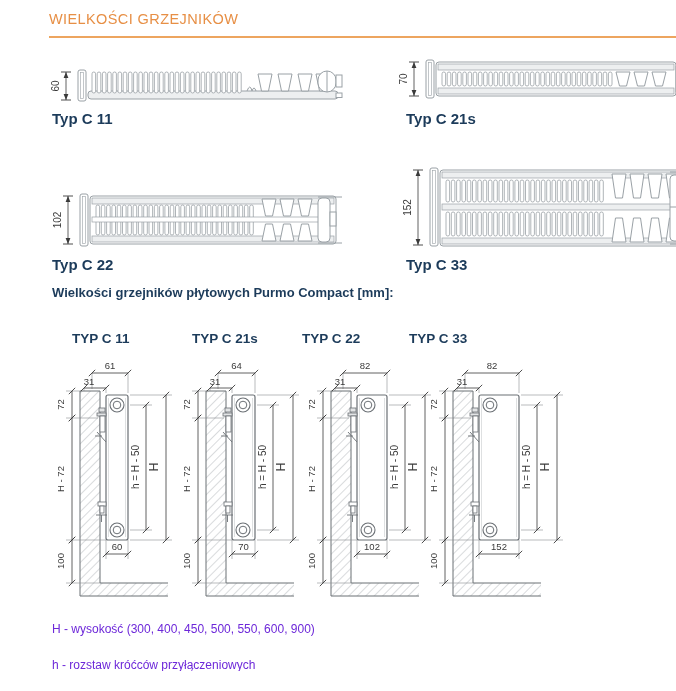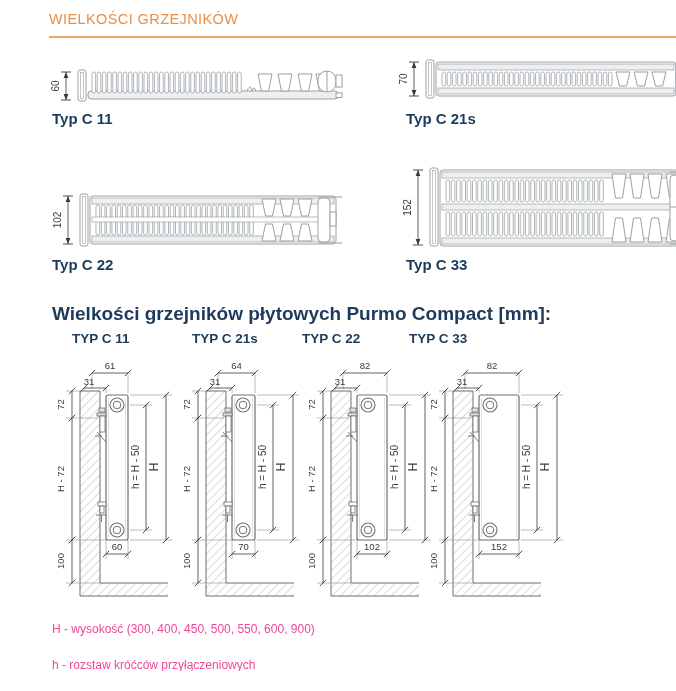--- a/index.html
+++ b/index.html
@@ -2,23 +2,23 @@
 <html><head>
 <meta charset="utf-8">
 <style>
   html,body{margin:0;padding:0;background:#fff;}
   .page{position:relative;width:676px;height:671px;background:#fff;overflow:hidden;
         font-family:"Liberation Sans",sans-serif;margin-left:32px;}
   .title{position:absolute;left:17px;top:11px;font-size:14.5px;letter-spacing:.4px;
          color:#E78F45;font-weight:400;}
   .rule{position:absolute;left:17px;top:36px;width:640px;border-top:2px solid #EDA55F;}
   .cs-label{position:absolute;font-size:15px;font-weight:700;color:#1C3B5A;}
-  .mid-title{position:absolute;left:20px;top:303px;font-size:19px;font-weight:700;color:#1C3B5A;}
+  .mid-title{position:absolute;left:20px;top:285px;font-size:13px;font-weight:700;color:#1C3B5A;}
   .typ-header{position:absolute;top:331px;font-size:13.5px;font-weight:700;color:#1C3B5A;}
-  .legend-line{position:absolute;left:20px;font-size:12px;color:#ec4899;}
+  .legend-line{position:absolute;left:20px;font-size:12px;color:#6d28d9;}
   svg{position:absolute;overflow:visible;}
   svg text{font-family:"Liberation Sans",sans-serif;}
 </style>
 </head>
 <body>
 
 <div class="page">
 
   <div class="title">WIELKOŚCI GRZEJNIKÓW</div>
   <div class="rule"></div>

